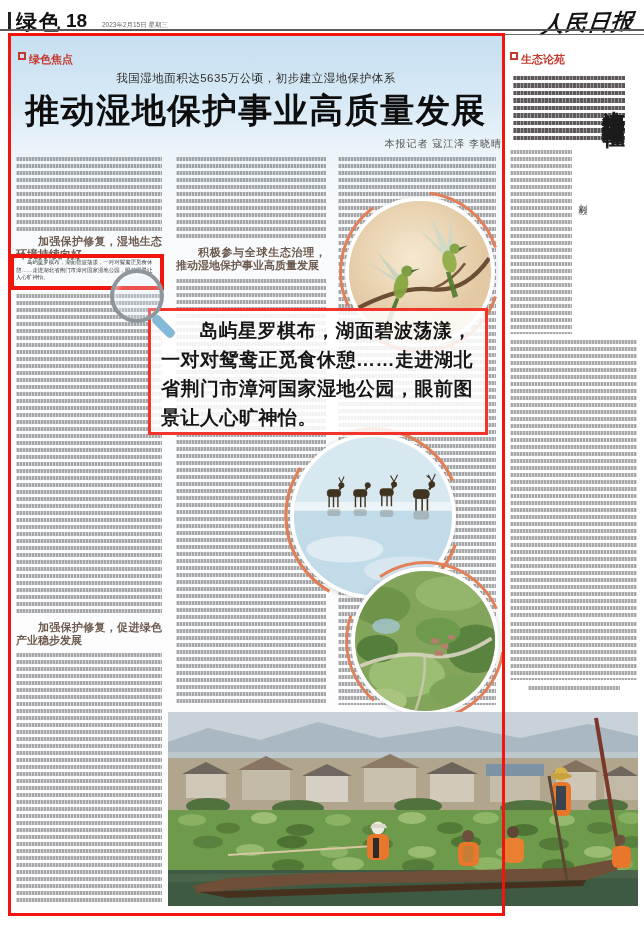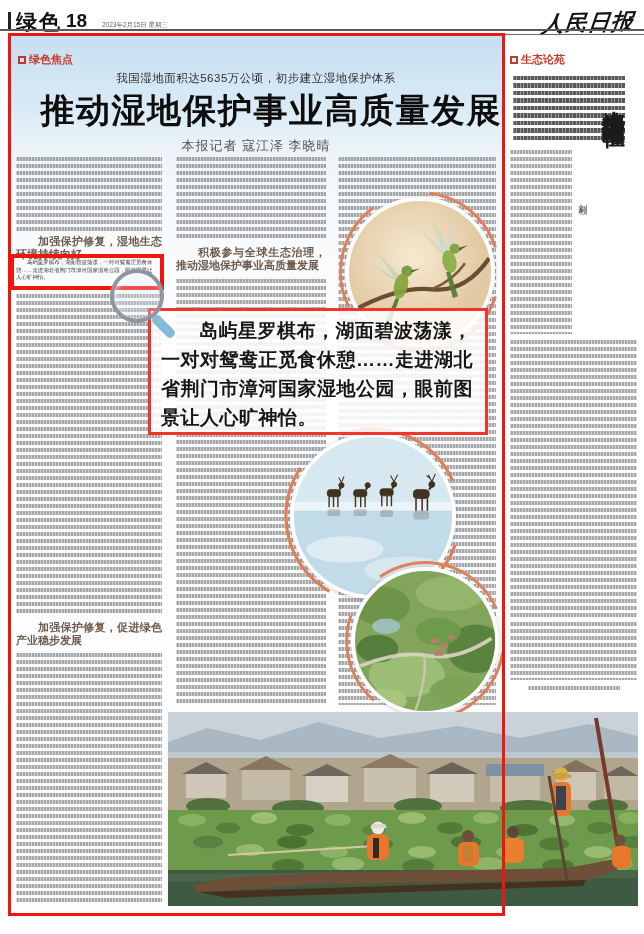--- a/index.html
+++ b/index.html
@@ -14,26 +14,26 @@
   .hdr-date{left:102px;top:21px;font-size:9px;color:#666;transform:scale(.72);transform-origin:left top;white-space:nowrap}
   .masthead{right:10px;top:8px;font-size:22px;font-weight:bold;font-family:"Liberation Serif","DejaVu Serif",serif;font-style:italic;transform:skewX(-8deg) rotate(-2deg);color:#141414;letter-spacing:1px}
   .rule1{left:0;top:29px;width:644px;height:2px;background:#5a5a5a}
   .rule2{left:462px;top:34px;width:182px;height:1px;background:#6b6b6b}
 
   
   .art-bg{left:10px;top:36px;width:492px;height:877px;
     background:linear-gradient(to bottom,#c6dff1 0,#d9eaf6 70px,#eef5fa 120px,#f7fafc 170px,#fbfcfd 320px,#fdfdfe 100%)}
 
   
-  .kicker{font-size:11px;font-weight:bold;color:#c3392c;display:flex;align-items:center;gap:3px;white-space:nowrap}
+  .kicker{font-size:11px;font-weight:bold;color:#c3392c;display:flex;align-items:flex-start;gap:3px;white-space:nowrap}
   .kicker .sq{width:8px;height:8px;border:2px solid #c3392c;display:inline-block}
   .art-kicker{left:18px;top:52px}
   .overline{left:10px;top:71px;width:492px;text-align:center;font-size:11.5px;font-weight:normal;color:#2e2e2e;letter-spacing:.5px}
-  .headline{left:10px;top:88px;width:492px;text-align:right;font-size:34px;font-weight:900;color:#0e0e0e;letter-spacing:1.5px;white-space:nowrap}
-  .byline{left:10px;top:137px;width:492px;text-align:center;font-size:13px;color:#555;letter-spacing:1px}
+  .headline{left:10px;top:88px;width:492px;text-align:center;font-size:34px;font-weight:900;color:#0e0e0e;letter-spacing:1.5px;white-space:nowrap}
+  .byline{left:10px;top:137px;width:492px;text-align:right;font-size:10px;color:#555;letter-spacing:1px}
 
   .subhead{font-size:11px;font-weight:bold;color:#6d5a4e;line-height:12.5px;text-indent:2em;text-align:justify}
   .sh1{left:16px;top:235px;width:146px}
   .sh2{left:176px;top:246px;width:150px}
   .sh3{left:16px;top:621px;width:146px}
 
   .tiny-passage{left:16px;top:258px;width:140px;height:30px;overflow:hidden;z-index:3}
   .tiny-passage span{display:block;width:192%;font-size:10.5px;line-height:1.45;color:#3a3a3a;text-indent:2em;transform:scale(.52);transform-origin:left top}
 
   

